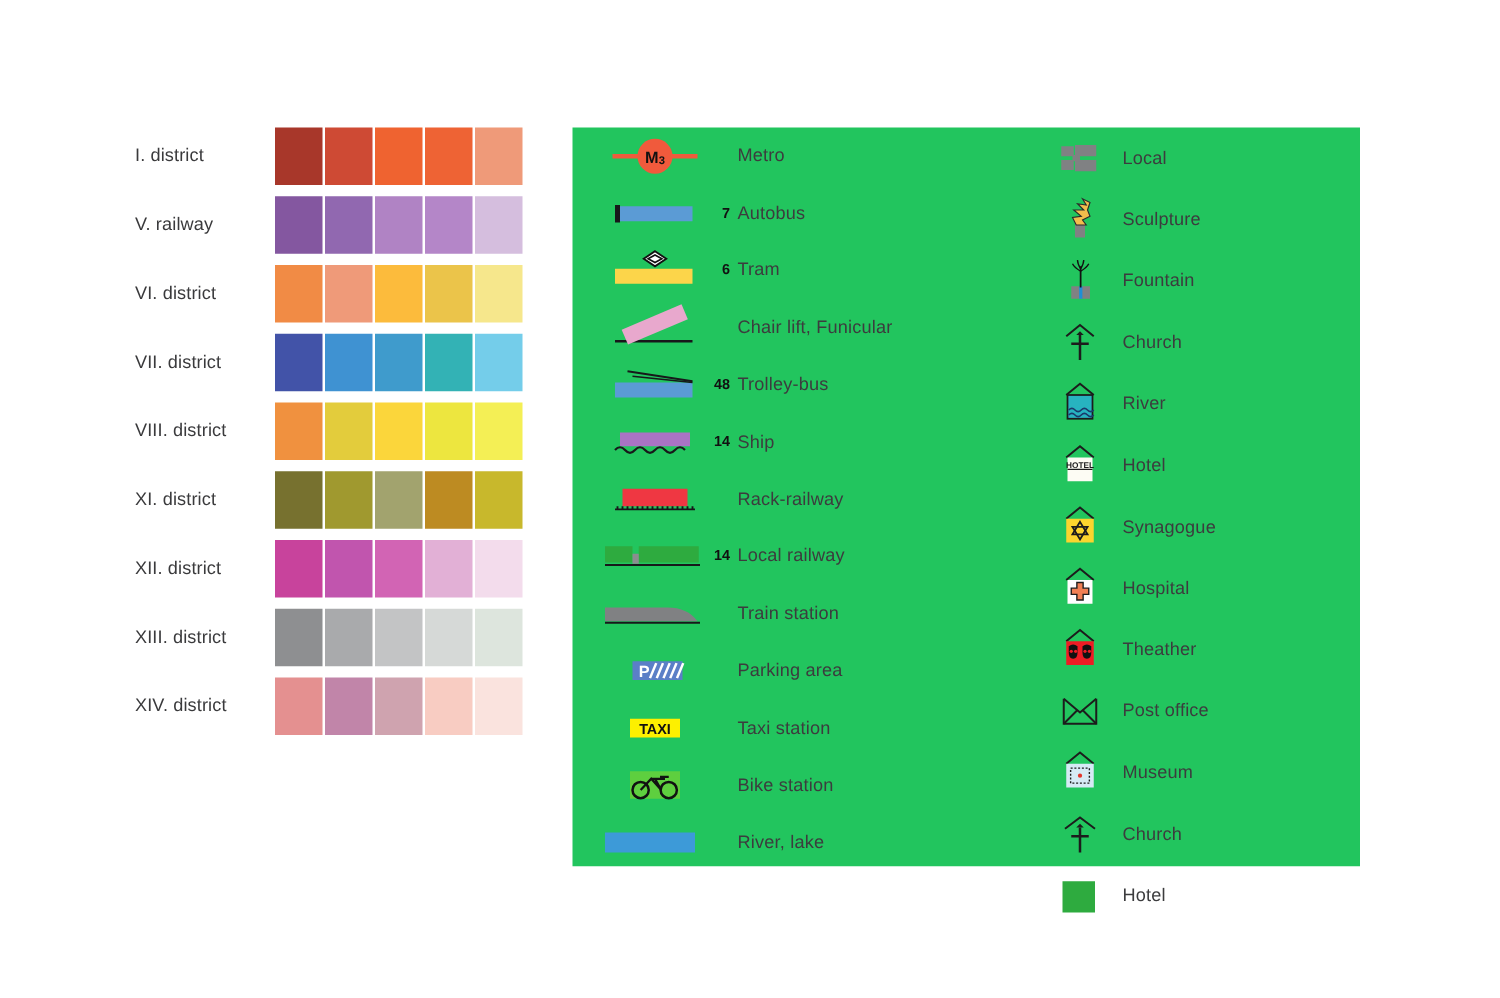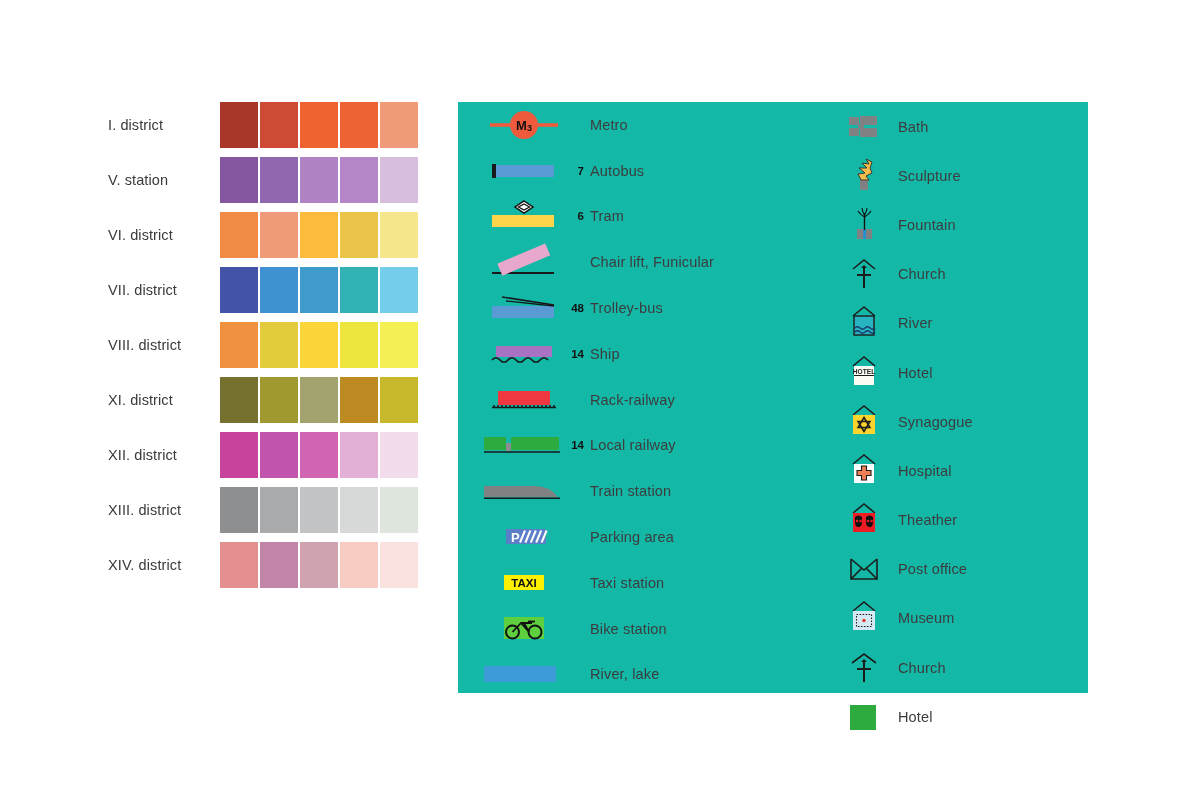--- a/index.html
+++ b/index.html
@@ -36,21 +36,21 @@
     line-height:46px;
   }
   .swatch-strip{display:flex;gap:2px;}
   .swatch{width:38px;height:46px;}
 
   
   #legend-panel{
     position:absolute;
     left:458px;top:102px;
     width:630px;height:591px;
-    background:#14b8a6;
+    background:#22c55e;
   }
   .legend-col{position:absolute;top:0;}
   #legend-col-left{left:0;width:380px;}
   #legend-col-right{left:372px;width:258px;}
 
   .legend-item{
     display:flex;
     align-items:center;
     height:45.4px;
   }
@@ -95,21 +95,21 @@
         <div class="district-label">I. district</div>
         <div class="swatch-strip">
           <div class="swatch" style="background: rgb(168, 55, 42);"></div>
           <div class="swatch" style="background: rgb(206, 74, 52);"></div>
           <div class="swatch" style="background: rgb(239, 99, 48);"></div>
           <div class="swatch" style="background: rgb(238, 99, 52);"></div>
           <div class="swatch" style="background: rgb(239, 154, 121);"></div>
         </div>
       </div>
       <div class="district-row">
-        <div class="district-label">V. station</div>
+        <div class="district-label">V. railway</div>
         <div class="swatch-strip">
           <div class="swatch" style="background: rgb(132, 87, 160);"></div>
           <div class="swatch" style="background: rgb(145, 104, 176);"></div>
           <div class="swatch" style="background: rgb(176, 131, 196);"></div>
           <div class="swatch" style="background: rgb(180, 134, 200);"></div>
           <div class="swatch" style="background: rgb(213, 190, 222);"></div>
         </div>
       </div>
       <div class="district-row">
         <div class="district-label">VI. district</div>
@@ -352,21 +352,21 @@
             <div class="icon-wrap-s"><svg width="34" height="40" viewBox="0 0 34 40" xmlns="http://www.w3.org/2000/svg">
                 <g fill="#808183">
                   <rect x="2" y="10" width="10" height="8"></rect>
                   <rect x="2" y="21" width="10" height="8"></rect>
                   <rect x="13" y="9" width="17" height="9"></rect>
                   <rect x="13" y="21" width="17" height="9"></rect>
                   <rect x="11" y="17" width="6" height="5"></rect>
                 </g>
               </svg></div>
           </div>
-          <div class="legend-text">Bath</div>
+          <div class="legend-text">Local</div>
         </div>
         <div class="legend-item">
           <div class="icon-cell">
             <div class="icon-wrap-s"><svg width="34" height="40" viewBox="0 0 34 40" xmlns="http://www.w3.org/2000/svg">
                 <rect x="13" y="22" width="8" height="12" fill="#808183"></rect>
                 <path d="M14 24 L11 18 L18 17 L12 12 L20 12 L15 7 L22 8 L19 3 L25 6 L23 12 L25 17 L19 20 L22 24 Z" fill="#f2bd4c" stroke="#2b2b2b" stroke-width="0.9"></path>
               </svg></div>
           </div>
           <div class="legend-text">Sculpture</div>
         </div>

